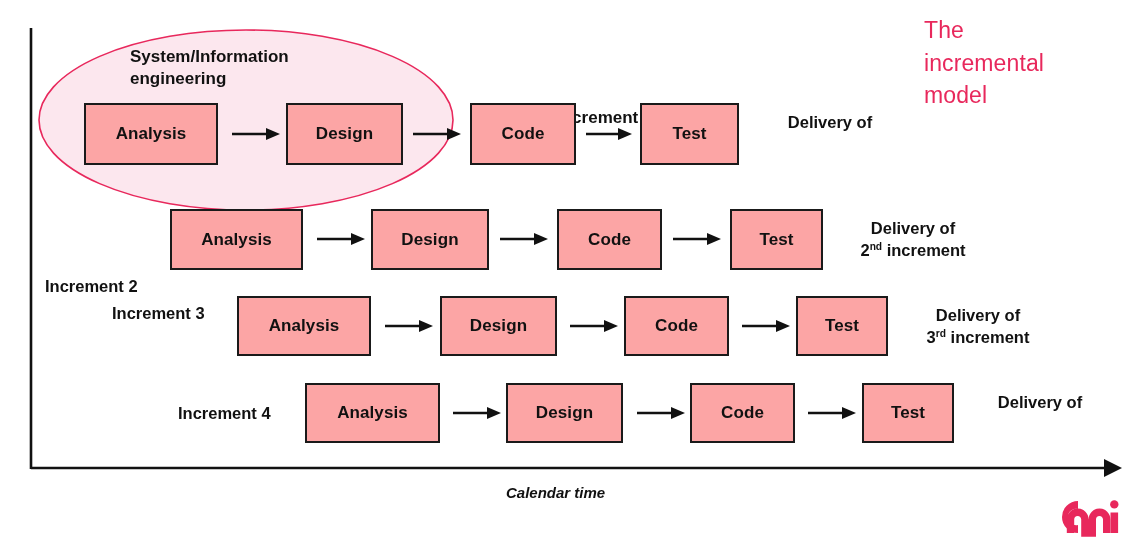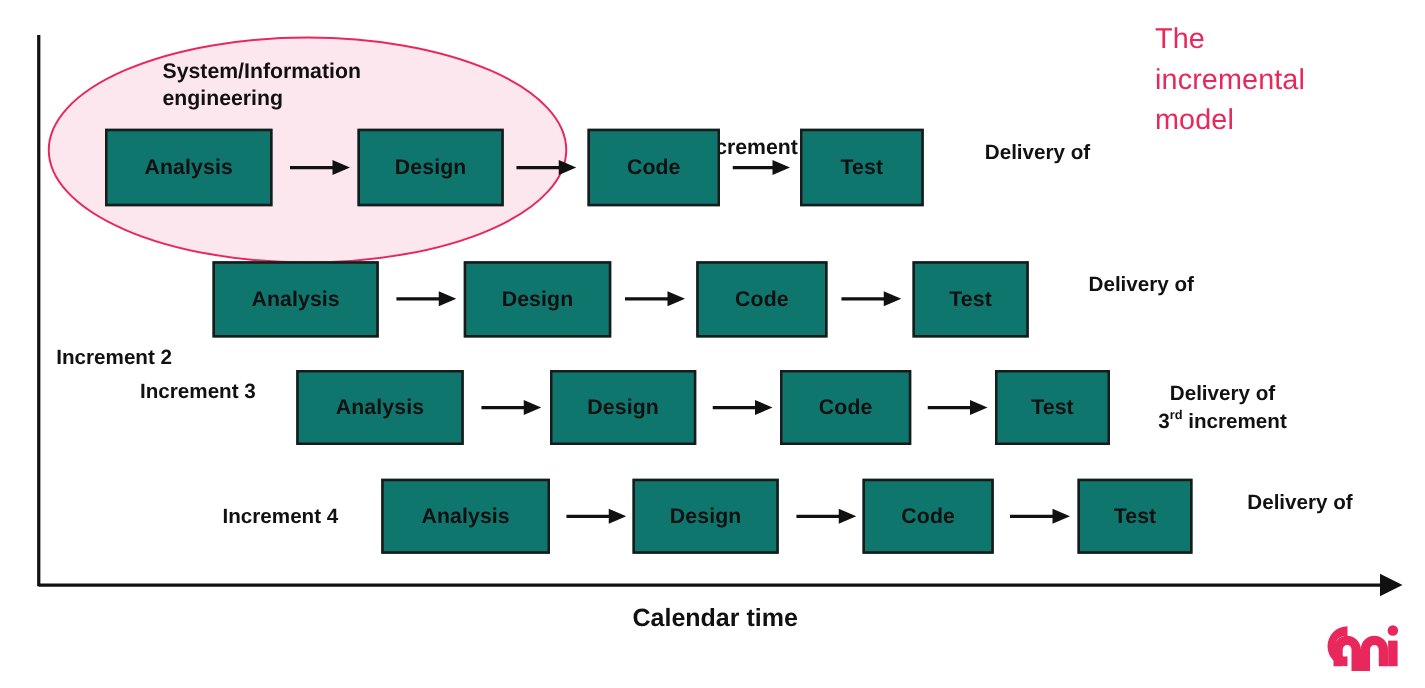--- a/index.html
+++ b/index.html
@@ -32,21 +32,21 @@
     left: 36px;
     top: 28px;
     width: 420px;
     height: 184px;
   }
 
   
   .pbox {
     position: absolute;
     box-sizing: border-box;
-    background: #0f766e;
+    background: #fca5a5;
     border: 2.5px solid #1a1a1a;
     display: flex;
     align-items: center;
     justify-content: center;
     color: #111111;
     font-weight: 700;
     letter-spacing: 0.1px;
   }
 
   
@@ -86,22 +86,23 @@
     position: absolute;
     color: #111111;
     font-weight: 700;
     font-size: 16.5px;
     white-space: nowrap;
   }
   .calendar-time {
     position: absolute;
     color: #111111;
     font-weight: 700;
-    font-size: 20px;
+    font-size: 15px;
     white-space: nowrap;
+    font-style: italic;
   }
 
   
   .heading {
     position: absolute;
     right: 26px;
     top: 14px;
     width: 190px;
     text-align: left;
     color: #e8285c;
@@ -189,20 +190,21 @@
 
   <svg class="arrow" style="left:673px; top:231px; width:50px;" viewBox="0 0 50 16">
     <line x1="0" y1="8" x2="36" y2="8" stroke="#111111" stroke-width="2.6"></line>
     <polygon points="34,2 48,8 34,14" fill="#111111"></polygon>
   </svg>
 
   <div class="pbox" style="left:730px; top:209px; width:93px; height:61px; font-size:17px;">Test</div>
 
   <div class="delivery" style="left:845px; top:217px; width:136px;">
     <div>Delivery of</div>
+    <div><span>2</span><sup>nd</sup><span> increment</span></div>
   </div>
 
   <div class="increment-side" style="left:112px; top:304px;text-align:right;">Increment 3</div>
 
   <div class="pbox" style="left:237px; top:296px; width:134px; height:60px; font-size:17px;">Analysis</div>
 
   <svg class="arrow" style="left:385px; top:318px; width:50px;" viewBox="0 0 50 16">
     <line x1="0" y1="8" x2="36" y2="8" stroke="#111111" stroke-width="2.6"></line>
     <polygon points="34,2 48,8 34,14" fill="#111111"></polygon>
   </svg>

